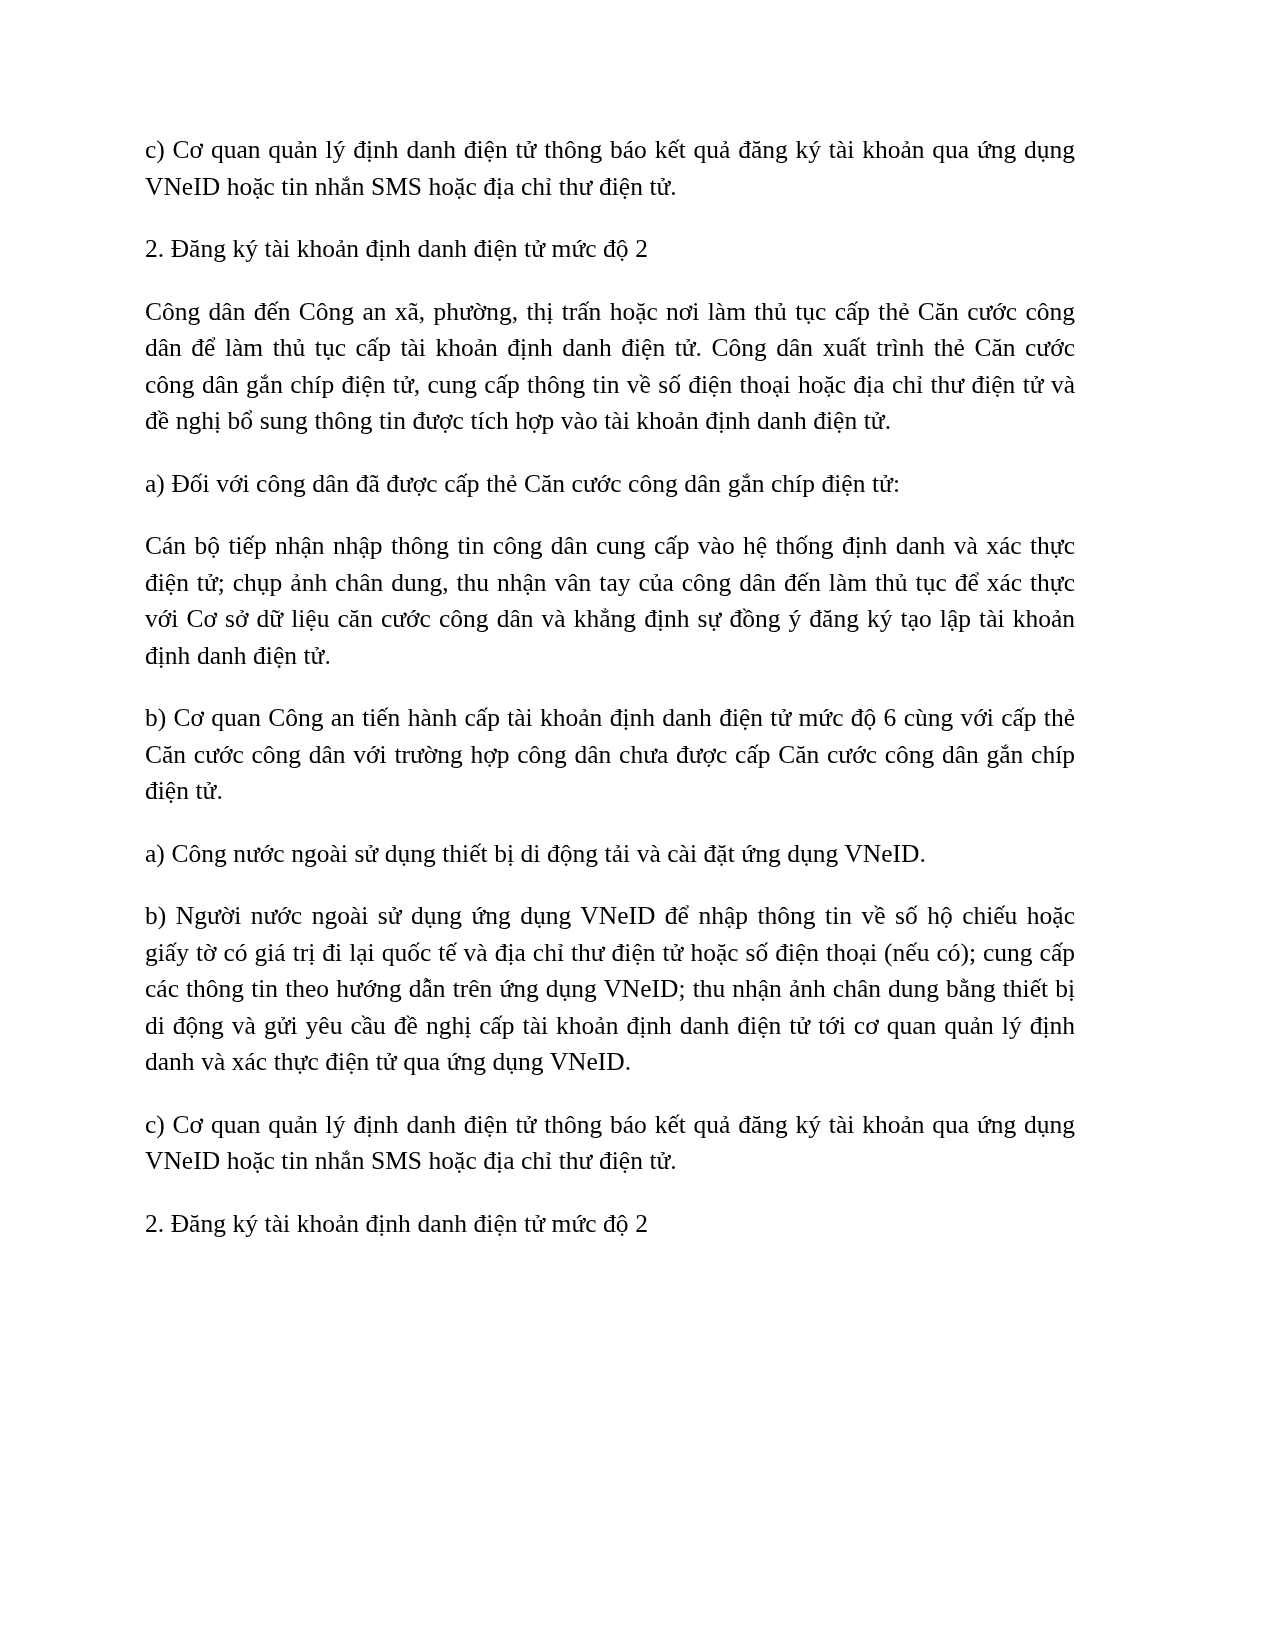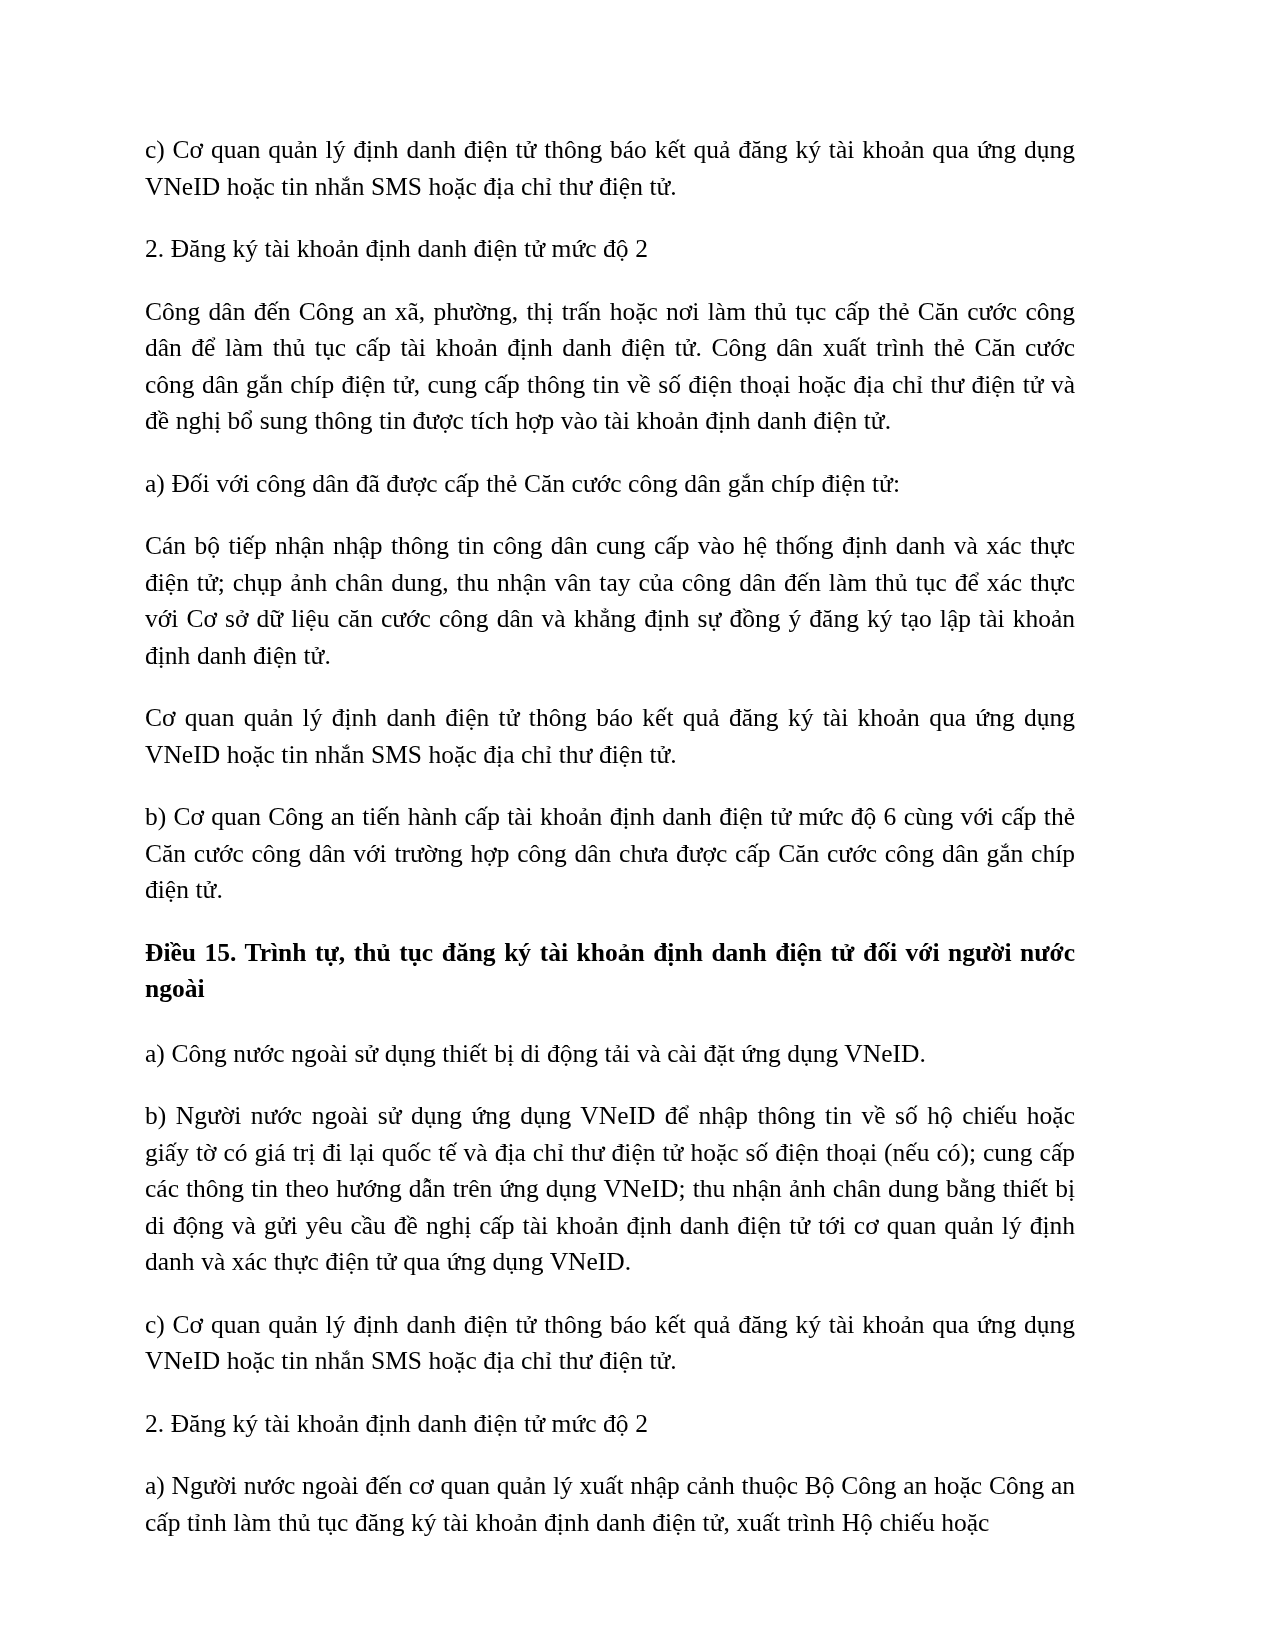--- a/index.html
+++ b/index.html
@@ -45,22 +45,19 @@
 </head>
 <body>
 
 <div class="page">
   <div class="content" id="content-root">
       <p class="para">c) Cơ quan quản lý định danh điện tử thông báo kết quả đăng ký tài khoản qua ứng dụng VNeID hoặc tin nhắn SMS hoặc địa chỉ thư điện tử.</p>
       <p class="para">2. Đăng ký tài khoản định danh điện tử mức độ 2</p>
       <p class="para">Công dân đến Công an xã, phường, thị trấn hoặc nơi làm thủ tục cấp thẻ Căn cước công dân để làm thủ tục cấp tài khoản định danh điện tử. Công dân xuất trình thẻ Căn cước công dân gắn chíp điện tử, cung cấp thông tin về số điện thoại hoặc địa chỉ thư điện tử và đề nghị bổ sung thông tin được tích hợp vào tài khoản định danh điện tử.</p>
       <p class="para">a) Đối với công dân đã được cấp thẻ Căn cước công dân gắn chíp điện tử:</p>
       <p class="para">Cán bộ tiếp nhận nhập thông tin công dân cung cấp vào hệ thống định danh và xác thực điện tử; chụp ảnh chân dung, thu nhận vân tay của công dân đến làm thủ tục để xác thực với Cơ sở dữ liệu căn cước công dân và khẳng định sự đồng ý đăng ký tạo lập tài khoản định danh điện tử.</p>
-      <p class="para">Cơ quan quản lý định danh điện tử thông báo kết quả đăng ký tài khoản qua ứng dụng VNeID hoặc tin nhắn SMS hoặc địa chỉ thư điện tử.</p>
       <p class="para">b) Cơ quan Công an tiến hành cấp tài khoản định danh điện tử mức độ 6 cùng với cấp thẻ Căn cước công dân với trường hợp công dân chưa được cấp Căn cước công dân gắn chíp điện tử.</p>
-      <p class="para heading">Điều 15. Trình tự, thủ tục đăng ký tài khoản định danh điện tử đối với người nước ngoài</p>
       <p class="para">a) Công nước ngoài sử dụng thiết bị di động tải và cài đặt ứng dụng VNeID.</p>
       <p class="para">b) Người nước ngoài sử dụng ứng dụng VNeID để nhập thông tin về số hộ chiếu hoặc giấy tờ có giá trị đi lại quốc tế và địa chỉ thư điện tử hoặc số điện thoại (nếu có); cung cấp các thông tin theo hướng dẫn trên ứng dụng VNeID; thu nhận ảnh chân dung bằng thiết bị di động và gửi yêu cầu đề nghị cấp tài khoản định danh điện tử tới cơ quan quản lý định danh và xác thực điện tử qua ứng dụng VNeID.</p>
       <p class="para">c) Cơ quan quản lý định danh điện tử thông báo kết quả đăng ký tài khoản qua ứng dụng VNeID hoặc tin nhắn SMS hoặc địa chỉ thư điện tử.</p>
       <p class="para">2. Đăng ký tài khoản định danh điện tử mức độ 2</p>
-      <p class="para">a) Người nước ngoài đến cơ quan quản lý xuất nhập cảnh thuộc Bộ Công an hoặc Công an cấp tỉnh làm thủ tục đăng ký tài khoản định danh điện tử, xuất trình Hộ chiếu hoặc</p>
     </div>
 </div>
 
 </body></html>

